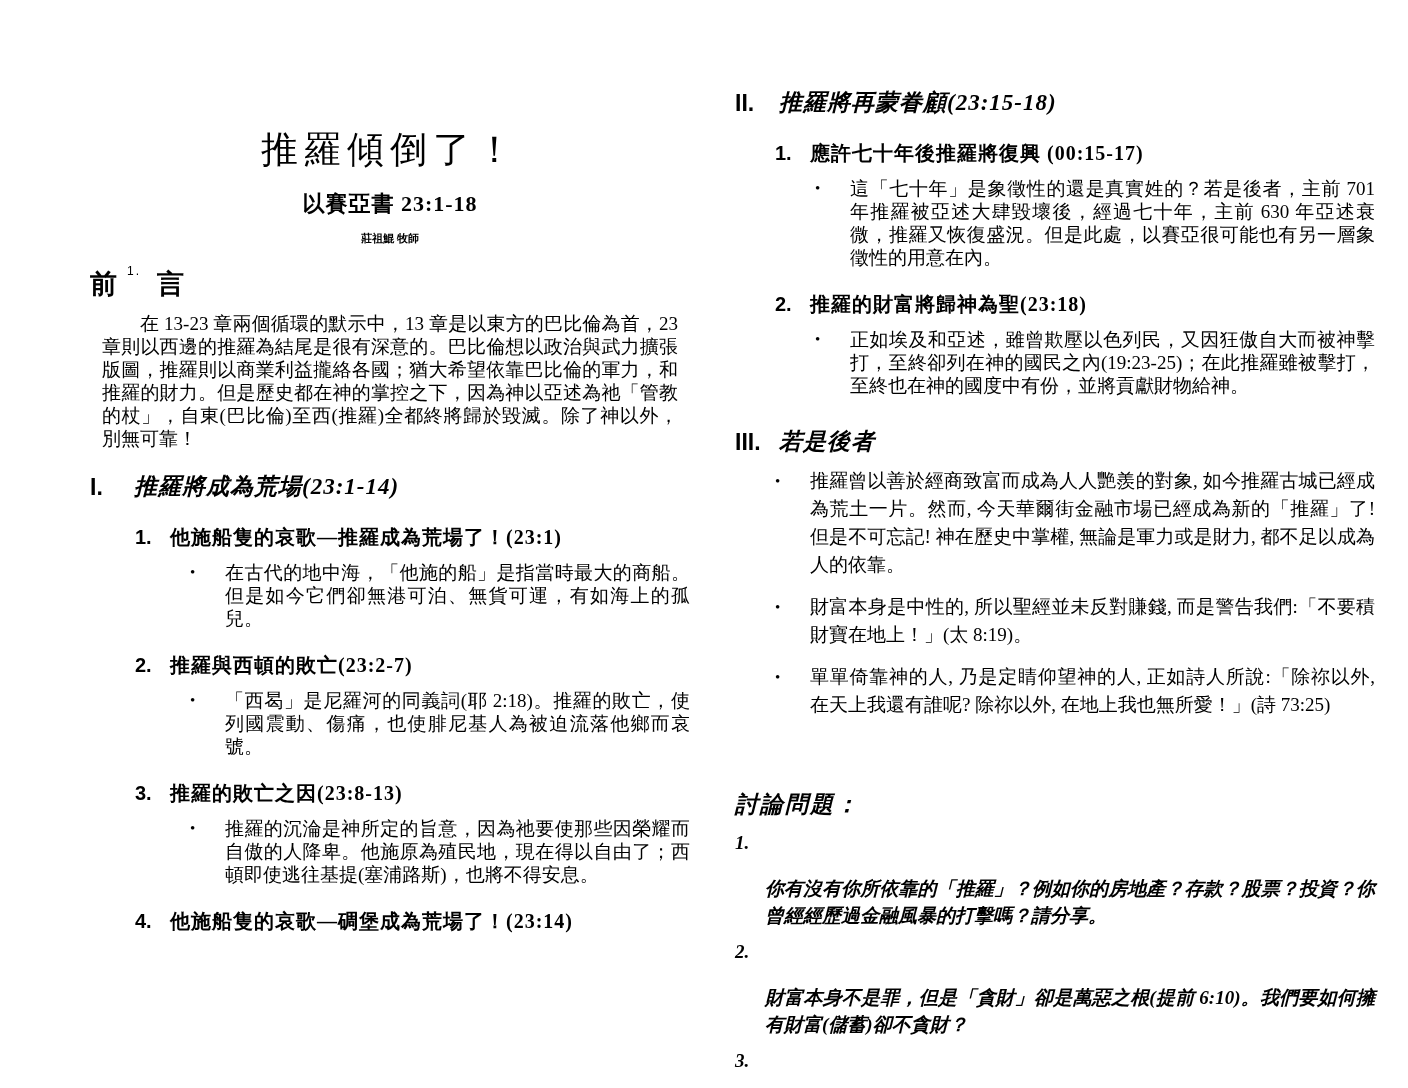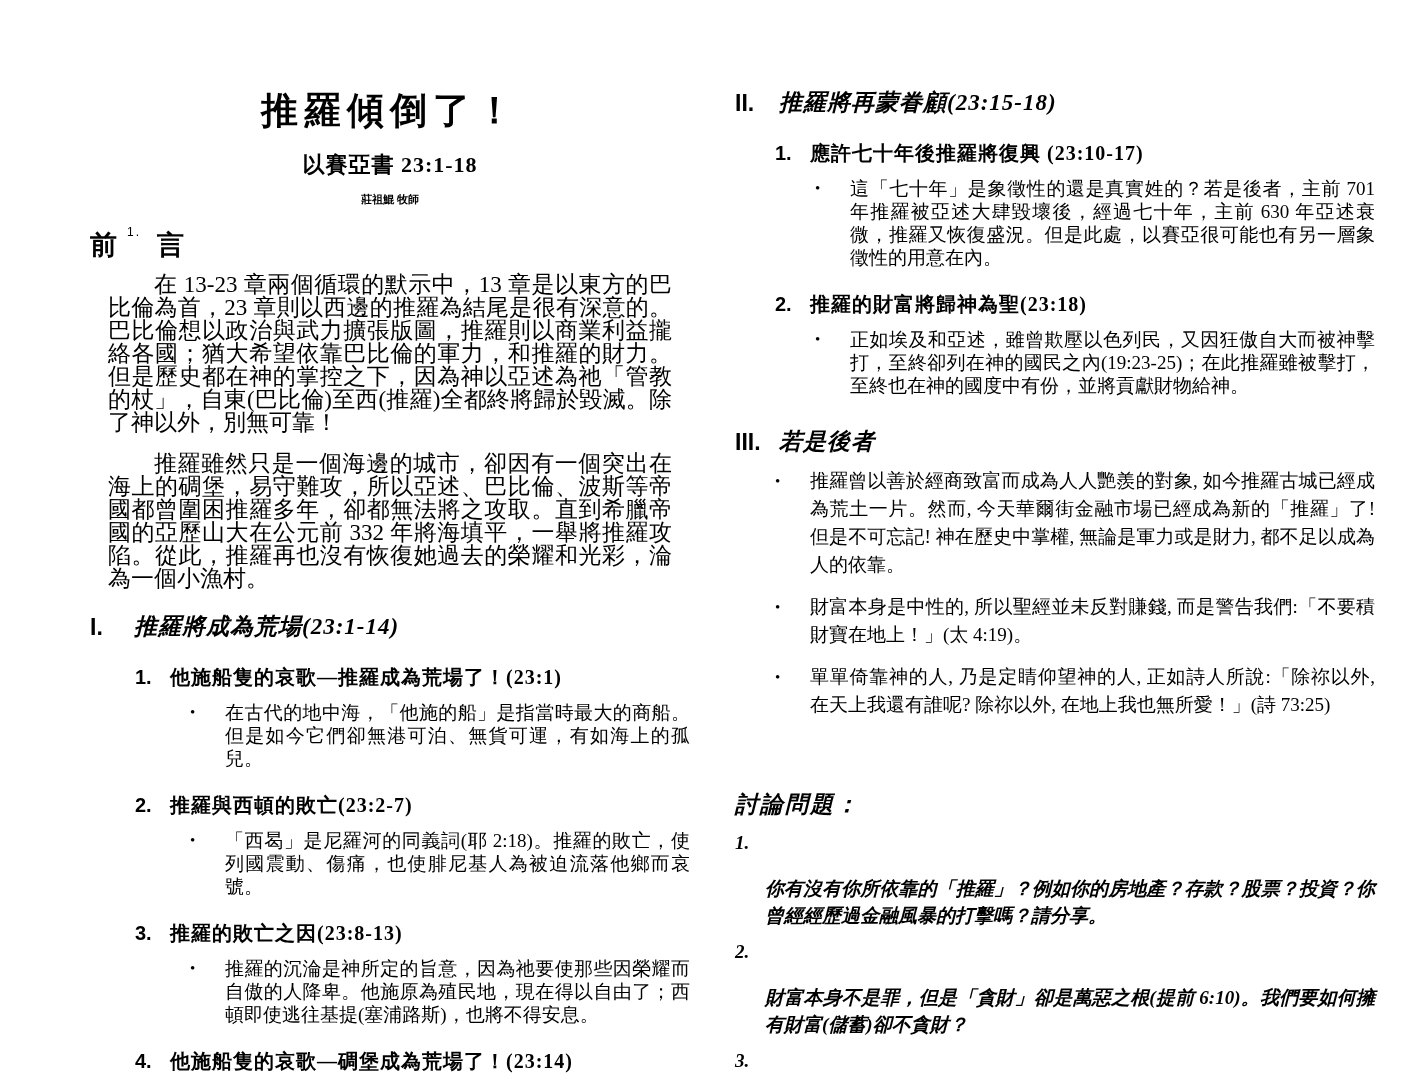--- a/index.html
+++ b/index.html
@@ -4,29 +4,29 @@
 <style>
   html,body { margin:0; padding:0; background:#ffffff; }
   .page {
     position:relative; width:1408px; height:1088px; background:#ffffff;
     color:#000; font-family:"Liberation Serif","DejaVu Serif",serif;
     overflow:hidden;
   }
   .col-left  { position:absolute; left:90px;  top:86px; width:600px; }
   .col-right { position:absolute; left:735px; top:88px; width:640px; }
 
-  .doc-title    { font-size:37px; font-weight:bold; text-align:center; letter-spacing:6px; }
+  .doc-title    { font-size:37px; font-weight:normal; text-align:center; letter-spacing:6px;margin-top:39px; }
   .doc-subtitle { font-size:22px; font-weight:bold; text-align:center; margin-top:14px; letter-spacing:1px; }
   .doc-author   { font-size:11px; font-weight:bold; text-align:center; margin-top:12px; }
 
   .intro-heading { font-size:27px; font-weight:bold; margin-top:20px; letter-spacing:2px; }
   .fn-mark { font-size:12px; font-weight:normal; vertical-align:super; position:relative; top:-8px;
              margin:0 16px 0 8px; font-family:"Liberation Sans",sans-serif; }
 
-  .para { font-size:23px; line-height:23px; text-align:justify; text-indent:2em; margin:18px;font-family:Liberation Serif, serif; }
+  .para { font-size:19px; line-height:23px; text-align:justify; text-indent:2em; margin:12px;font-family:Liberation Serif, serif; }
   .para:first-of-type { margin-top:10px; }
 
   .sec { margin-top:22px; }
   .sec-head { display:flex; font-weight:bold; font-size:23px; line-height:30px; }
   .sec-num  { width:44px; flex:none; font-family:"Liberation Sans",sans-serif; }
   .sec-title{ flex:1; letter-spacing:1px;font-style:italic; }
 
   .sub { margin-left:45px; margin-top:22px; }
   .sub-head { display:flex; font-weight:bold; font-size:20px; line-height:26px; }
   .sub-num  { width:35px; flex:none; font-family:"Liberation Sans",sans-serif; }
@@ -59,21 +59,20 @@
 <div class="page">
 
   <div class="col-left">
     <div class="doc-title">推羅傾倒了！</div>
     <div class="doc-subtitle">以賽亞書  23:1-18</div>
     <div class="doc-author">莊祖鯤 牧師</div>
 
     <div class="intro-heading"><span>前</span><span class="fn-mark">1.</span><span>言</span></div>
 
     <p class="para">在 13-23 章兩個循環的默示中，13 章是以東方的巴比倫為首，23 章則以西邊的推羅為結尾是很有深意的。巴比倫想以政治與武力擴張版圖，推羅則以商業利益攏絡各國；猶大希望依靠巴比倫的軍力，和推羅的財力。但是歷史都在神的掌控之下，因為神以亞述為祂「管教的杖」，自東(巴比倫)至西(推羅)全都終將歸於毀滅。除了神以外，別無可靠！</p>
-    <p class="para">推羅雖然只是一個海邊的城市，卻因有一個突出在海上的碉堡，易守難攻，所以亞述、巴比倫、波斯等帝國都曾圍困推羅多年，卻都無法將之攻取。直到希臘帝國的亞歷山大在公元前 332 年將海填平，一舉將推羅攻陷。從此，推羅再也沒有恢復她過去的榮耀和光彩，淪為一個小漁村。</p>
 
     <div class="sec">
       <div class="sec-head">
         <span class="sec-num">I.</span>
         <span class="sec-title">推羅將成為荒場(23:1-14)</span>
       </div>
 
       <div class="sub">
         <div class="sub-head">
           <span class="sub-num">1.</span>
@@ -126,21 +125,21 @@
 
     <div class="sec sec-first">
       <div class="sec-head">
         <span class="sec-num">II.</span>
         <span class="sec-title">推羅將再蒙眷顧(23:15-18)</span>
       </div>
 
       <div class="sub">
         <div class="sub-head">
           <span class="sub-num">1.</span>
-          <span class="sub-title">應許七十年後推羅將復興 (23:10-17)</span>
+          <span class="sub-title">應許七十年後推羅將復興 (00:15-17)</span>
         </div>
         <div class="bullets">
           <div class="b-row">
             <span class="b-dot">•</span>
             <span class="b-text">這「七十年」是象徵性的還是真實姓的？若是後者，主前 701 年推羅被亞述大肆毀壞後，經過七十年，主前 630 年亞述衰微，推羅又恢復盛況。但是此處，以賽亞很可能也有另一層象徵性的用意在內。</span>
           </div>
         </div>
       </div>
 
       <div class="sub">
@@ -162,21 +161,21 @@
         <span class="sec-num">III.</span>
         <span class="sec-title">若是後者</span>
       </div>
       <div class="bullets bullets-loose">
         <div class="b-row">
           <span class="b-dot">•</span>
           <span class="b-text">推羅曾以善於經商致富而成為人人艷羨的對象, 如今推羅古城已經成為荒土一片。然而, 今天華爾街金融市場已經成為新的「推羅」了! 但是不可忘記! 神在歷史中掌權, 無論是軍力或是財力, 都不足以成為人的依靠。</span>
         </div>
         <div class="b-row">
           <span class="b-dot">•</span>
-          <span class="b-text">財富本身是中性的, 所以聖經並未反對賺錢, 而是警告我們:「不要積財寶在地上！」(太 4:19)。</span>
+          <span class="b-text">財富本身是中性的, 所以聖經並未反對賺錢, 而是警告我們:「不要積財寶在地上！」(太 8:19)。</span>
         </div>
         <div class="b-row">
           <span class="b-dot">•</span>
           <span class="b-text">單單倚靠神的人, 乃是定睛仰望神的人, 正如詩人所說:「除祢以外, 在天上我還有誰呢? 除祢以外, 在地上我也無所愛！」(詩 73:25)</span>
         </div>
       </div>
     </div>
 
     <div class="disc">
       <div class="disc-head">討論問題：</div>

